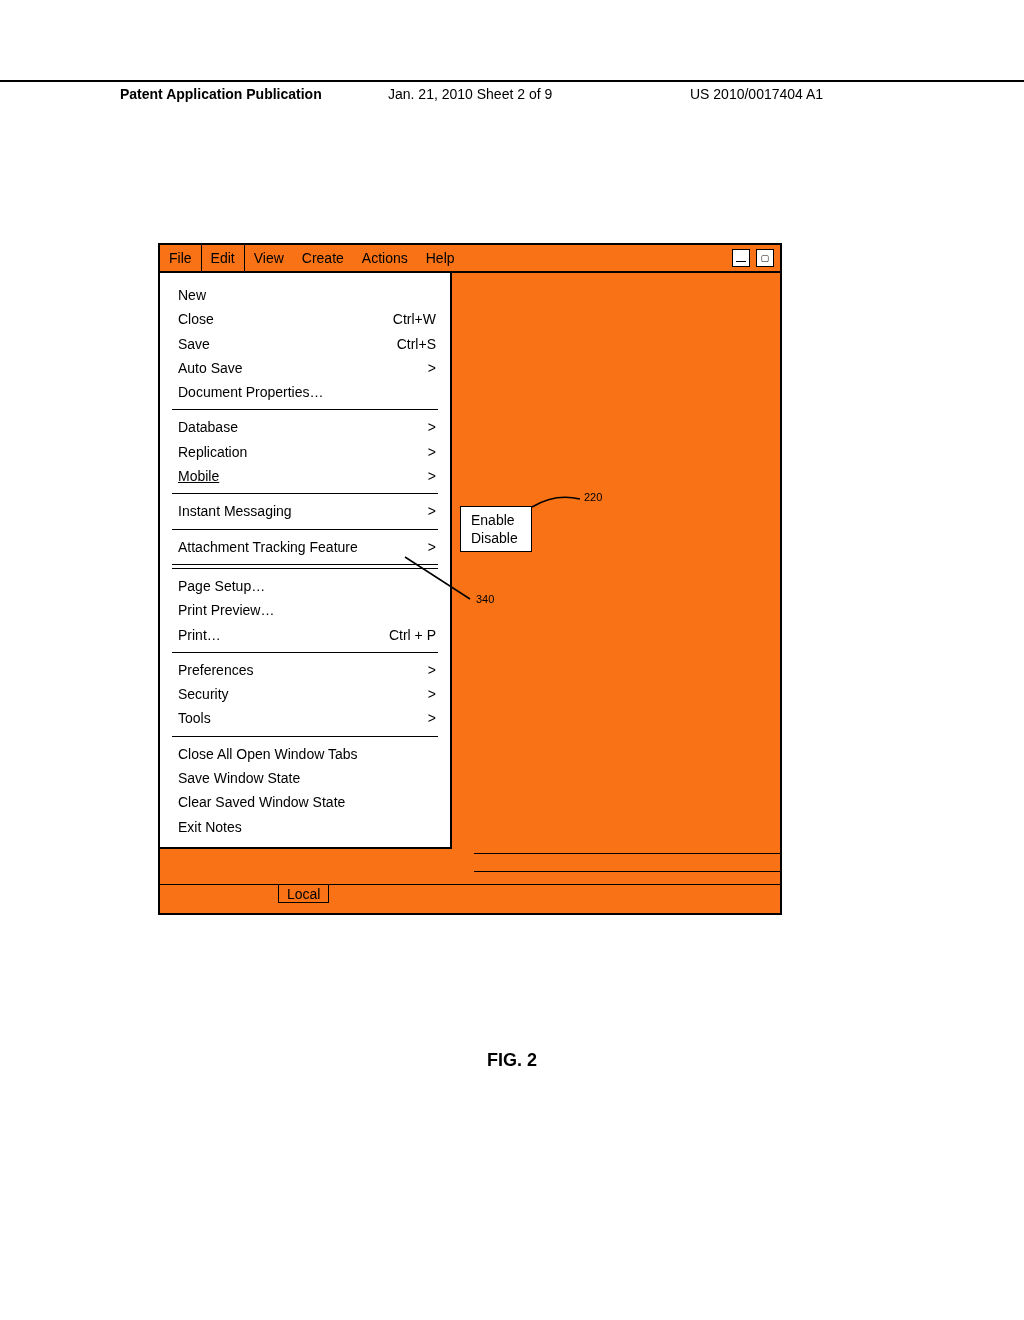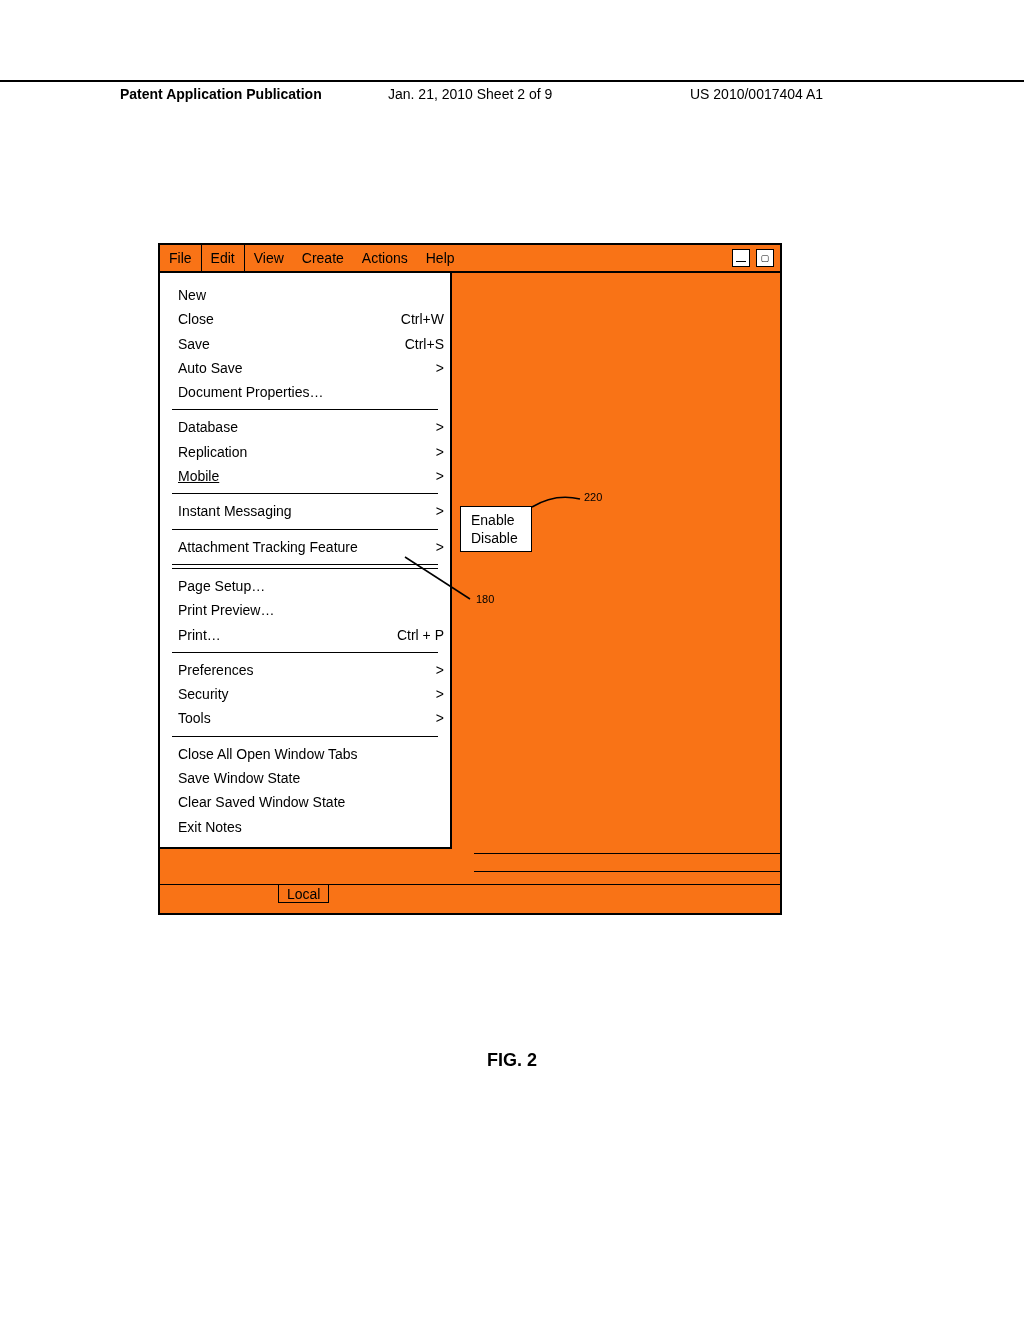--- a/index.html
+++ b/index.html
@@ -100,21 +100,21 @@
       width: 292px;
       border-right: 2px solid #000;
       border-bottom: 2px solid #000;
       padding: 8px 0 6px 0;
       background: #fff;
     }
     .menu-group { padding: 2px 0; }
     .menu-row {
       display: flex;
       align-items: center;
-      padding: 2px 6px 2px 18px;
+      padding: 2px 14px 2px 18px;
       font-size: 14px;
       line-height: 1.45;
     }
     .menu-label { flex: 1; }
     .menu-accel { font-size: 14px; }
     .menu-arrow { font-size: 14px; font-weight: normal; margin-left: 10px; }
     .underline { text-decoration: underline; }
     .sep {
       height: 0;
       border-top: 1px solid #000;
@@ -310,21 +310,21 @@
   </div>
 
   <svg class="lead" style="top:240px;left:370px;width:60px;height:30px">
     <path d="M2 22 Q 25 8 50 14" stroke="#000" stroke-width="1.5" fill="none"></path>
   </svg>
   <div class="callout" style="top:246px;left:424px">220</div>
 
   <svg class="lead" style="top:310px;left:240px;width:80px;height:50px">
     <path d="M5 2 L 70 44" stroke="#000" stroke-width="1.5" fill="none"></path>
   </svg>
-  <div class="callout" style="top:348px;left:316px">180</div>
+  <div class="callout" style="top:348px;left:316px">340</div>
 
   <div class="content-lines">
     <div class="content-line" style="position:absolute;top:608px;left:0;right:0"></div>
     <div class="content-line" style="position:absolute;top:626px;left:0;right:0"></div>
   </div>
 
   <div class="bottom-line"></div>
   <div class="local-tab">
     <span>Local</span>
   </div>

